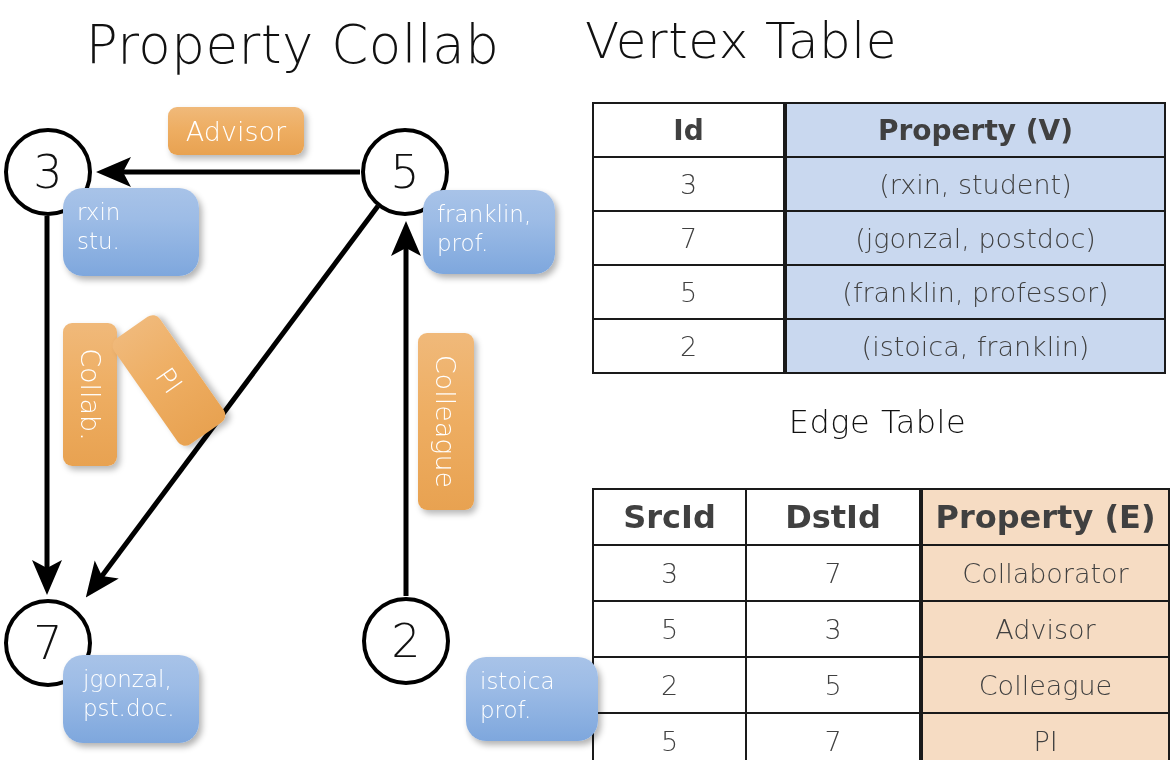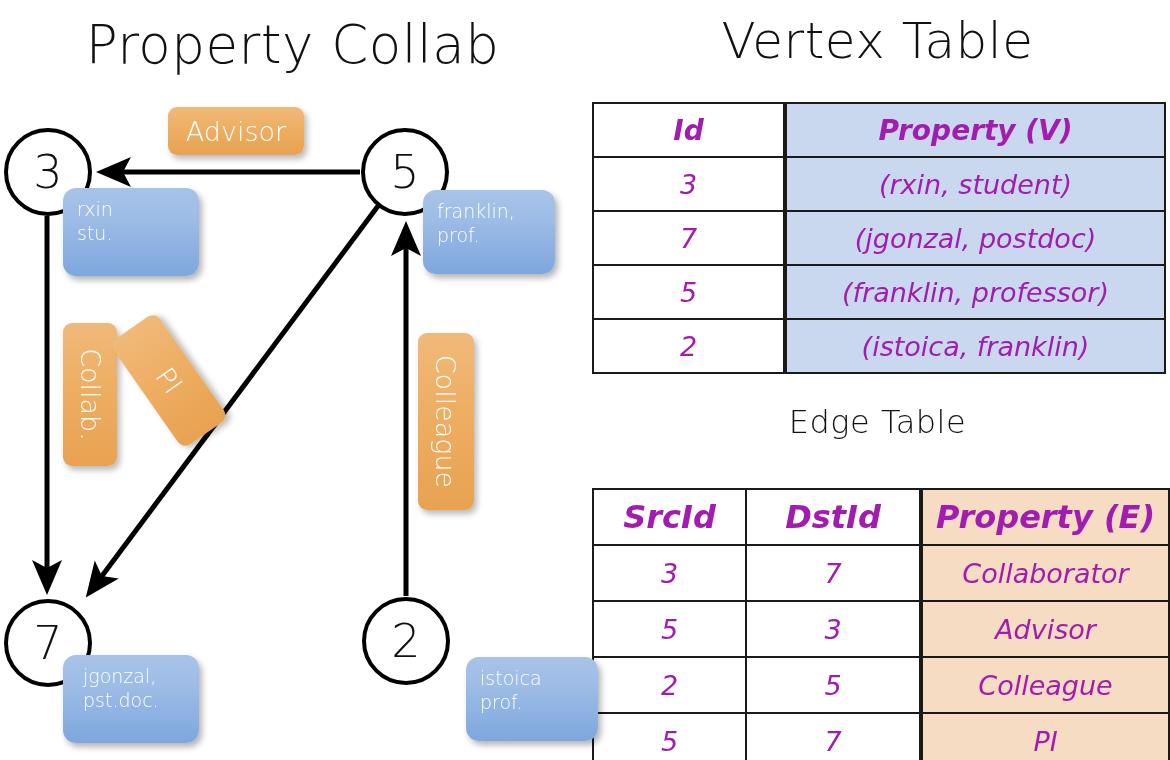--- a/index.html
+++ b/index.html
@@ -25,21 +25,21 @@
     color: #111;
     white-space: nowrap;
   }
   #title-property-graph {
     left: 0; top: 14px; width: 585px;
     text-align: center;
     font-size: 53px;
   }
   #title-vertex-table {
     left: 585px; top: 12px; width: 585px;
-    text-align: center;
+    text-align: left;
     font-size: 50px;
   }
   #title-edge-table {
     left: 585px; top: 403px; width: 585px;
     text-align: center;
     font-size: 32px;
   }
 
   
   #graph-canvas {
@@ -72,27 +72,27 @@
     z-index: 5;
   }
   #node-3 { left: 4px;   top: 128px; }
   #node-5 { left: 361px; top: 128px; }
   #node-7 { left: 4px;   top: 599px; }
   #node-2 { left: 362px; top: 597px; }
 
   
   .prop-box {
     position: absolute;
-    border-radius: 13px;
+    border-radius: 20px;
     background: linear-gradient(to bottom, #a8c3e8 0%, #9dbce6 35%, #7ea7dd 100%);
     box-shadow: 3px 4px 6px rgba(0,0,0,0.30);
     color: #ffffff;
     font-family: "DejaVu Sans", sans-serif;
     font-weight: 300;
-    font-size: 19px;
+    font-size: 23px;
     line-height: 1.25;
     padding: 10px 14px;
     box-sizing: border-box;
     z-index: 8;
     white-space: pre-line;
   }
   #prop-rxin     { left: 63px;  top: 188px; width: 136px; height: 88px; }
   #prop-franklin { left: 423px; top: 190px; width: 132px; height: 84px; }
   #prop-jgonzal  { left: 63px;  top: 655px; width: 136px; height: 88px; padding-left: 20px; }
   #prop-istoica  { left: 431px; top: 657px; width: 132px; height: 84px; margin-left: 35px; }
@@ -144,24 +144,23 @@
   .data-table {
     position: absolute;
     border-collapse: collapse;
     table-layout: fixed;
     font-family: "DejaVu Sans", sans-serif;
     font-weight: 300;
   }
   .data-table td, .data-table th {
     border: 2px solid #1a1a1a;
     text-align: center;
-    color: #a21caf;
+    color: #404040;
     padding: 0;
     font-weight: 300;
-    font-style: italic;
   }
   .data-table th {
     font-weight: bold;
     font-family: "DejaVu Sans", sans-serif;
   }
 
   
   #vertex-table {
     left: 592px; top: 102px;
     width: 572px;

